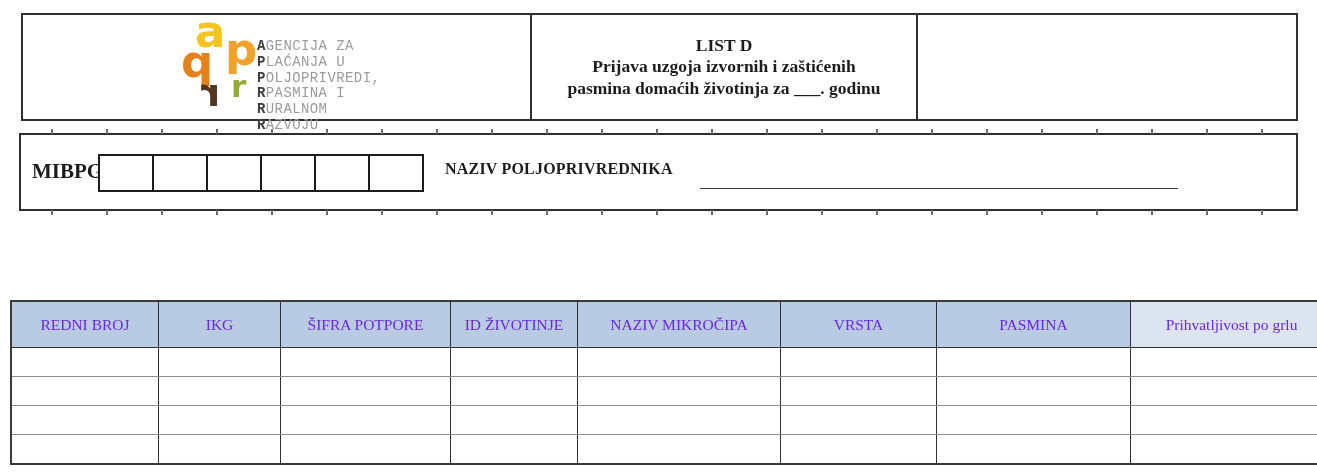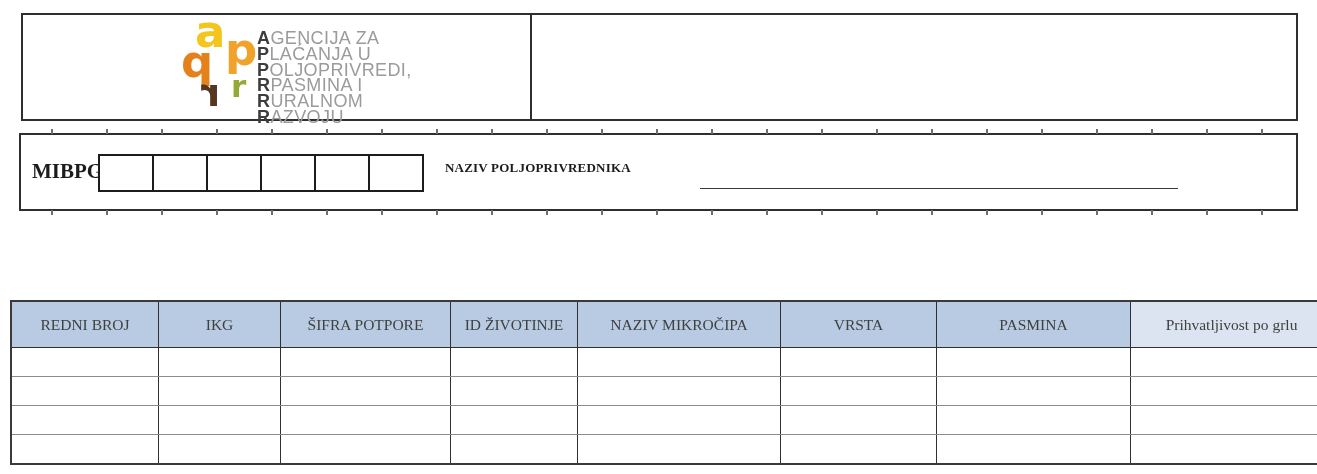--- a/index.html
+++ b/index.html
@@ -26,22 +26,22 @@
     font-family:"DejaVu Sans",sans-serif;font-weight:bold;
   }
   .logo-glyph span{position:absolute;line-height:1;}
   .lg0{left:14px;top:-10px;font-size:45px;}
   .lg1{left:44px;top:8px;font-size:45px;}
   .lg2{left:0px;top:20px;font-size:45px;}
   .lg3{left:50px;top:52px;font-size:31px;}
   .lg4{left:20px;top:54px;font-size:39px;transform:scaleX(-1);}
 
   .logo-text{
-    position:absolute;left:234px;top:16px;
-    font-family:Liberation Sans, sans-serif;font-size:18px;line-height:15.8px;
+    position:absolute;left:234px;top:24px;
+    font-family:Liberation Mono, monospace;font-size:14px;line-height:15.8px;
     letter-spacing:.4px;color:#9b9b9b;white-space:nowrap;
   }
   .logo-line b{color:#3d3d3d;font-weight:700;}
 
   
   .mibpg-box{
     position:absolute;left:19px;top:133px;width:1275px;height:74px;
     border:2px solid #2f2f2f;
   }
   .tick-strip{
@@ -51,33 +51,33 @@
   .tick-top{top:-6px;}
   .tick-bottom{bottom:-6px;}
 
   .mibpg-label{position:absolute;left:11px;top:24px;font-weight:bold;font-size:21px;}
   .mibpg-strip{
     position:absolute;left:77px;top:19px;width:322px;height:34px;
     display:flex;border:2px solid #1c1c1c;background:#fff;
   }
   .mibpg-cell{flex:1;border-right:2px solid #1c1c1c;}
   .mibpg-cell:last-child{border-right:none;}
-  .naziv-label{position:absolute;left:424px;top:25px;font-weight:bold;font-size:13px;letter-spacing:.2px;white-space:nowrap;}
+  .naziv-label{position:absolute;left:424px;top:25px;font-weight:bold;font-size:16px;letter-spacing:.2px;white-space:nowrap;}
   .naziv-line{position:absolute;left:679px;top:53px;width:478px;border-top:1.5px solid #3a3a3a;}
 
   
   .animal-table{
     position:absolute;left:10px;top:300px;width:1297px;
     border-collapse:collapse;table-layout:fixed;font-size:15.5px;
     border:2px solid #3a3a3a;
   }
   .animal-table th{
     height:43px;background:var(--hdr-bg,#b8cbe2);font-weight:normal;
     border:1px solid #303030;text-align:center;vertical-align:middle;
-    white-space:nowrap;overflow:hidden;color:#404040;
+    white-space:nowrap;overflow:hidden;color:#6d28d9;
   }
   .animal-table th.light{background:var(--hdr-light-bg,#dbe4f0);}
   .animal-table td{
     height:26px;border:1px solid #303030;
     border-top:1px solid #8c8c8c;border-bottom:1px solid #8c8c8c;background:#fff;
   }
   .c0{width:144px;} .c1{width:119px;} .c2{width:167px;} .c3{width:124px;}
   .c4{width:200px;} .c5{width:153px;} .c6{width:191px;margin-top:36px;} .c7{width:199px;}
 </style>
 </head>
@@ -93,20 +93,25 @@
         <span class="lg4" style="color: rgb(87, 54, 32);">r</span>
       </div>
     <div class="logo-text">
         <div class="logo-line"><b>A</b><span>GENCIJA ZA</span></div>
         <div class="logo-line"><b>P</b><span>LAĆANJA U</span></div>
         <div class="logo-line"><b>P</b><span>OLJOPRIVREDI,</span></div>
         <div class="logo-line"><b>R</b><span>PASMINA I</span></div>
         <div class="logo-line"><b>R</b><span>URALNOM</span></div>
         <div class="logo-line"><b>R</b><span>AZVOJU</span></div>
       </div>
+  </div>
+  <div class="hb-mid">
+    <div class="title-line">LIST D</div>
+    <div class="title-line">Prijava uzgoja izvornih i zaštićenih</div>
+    <div class="title-line">pasmina domaćih životinja za ___. godinu</div>
   </div>
   <div class="hb-right"></div>
 </div>
 
 <div class="mibpg-box">
   <div class="tick-strip tick-top"></div>
   <div class="tick-strip tick-bottom"></div>
   <span class="mibpg-label">MIBPG</span>
   <div class="mibpg-strip">
       <div class="mibpg-cell"></div>

